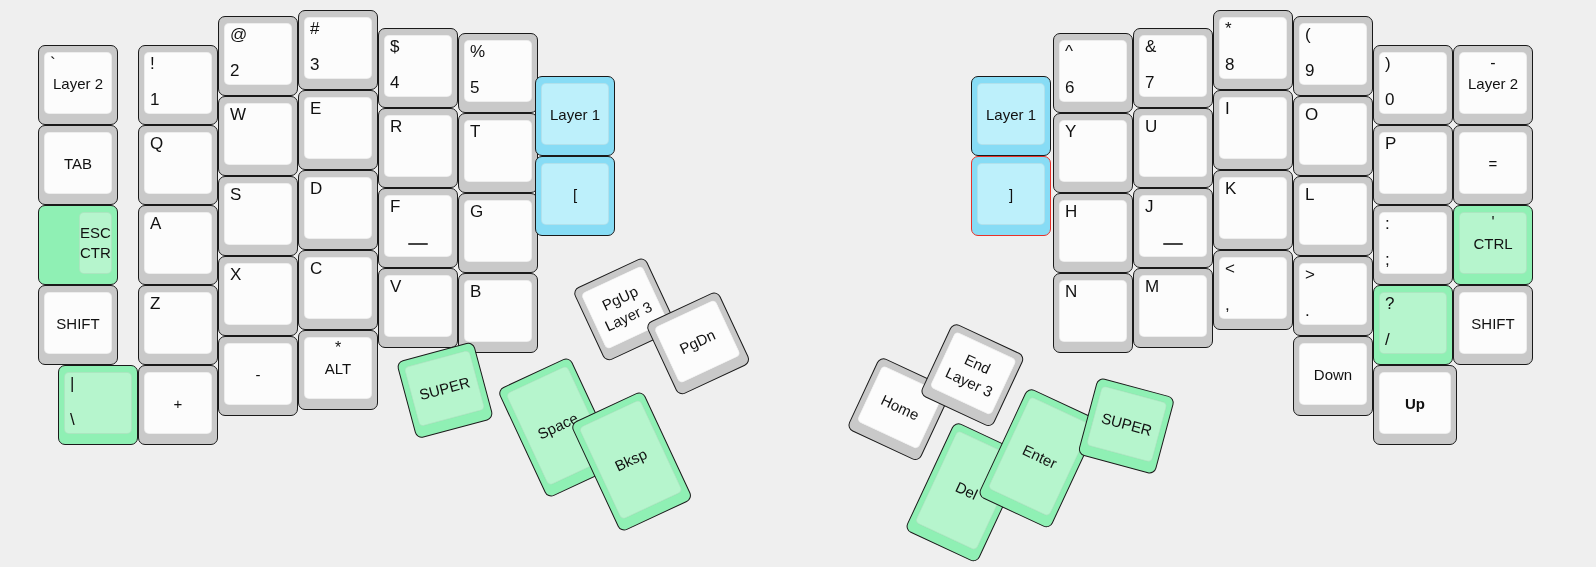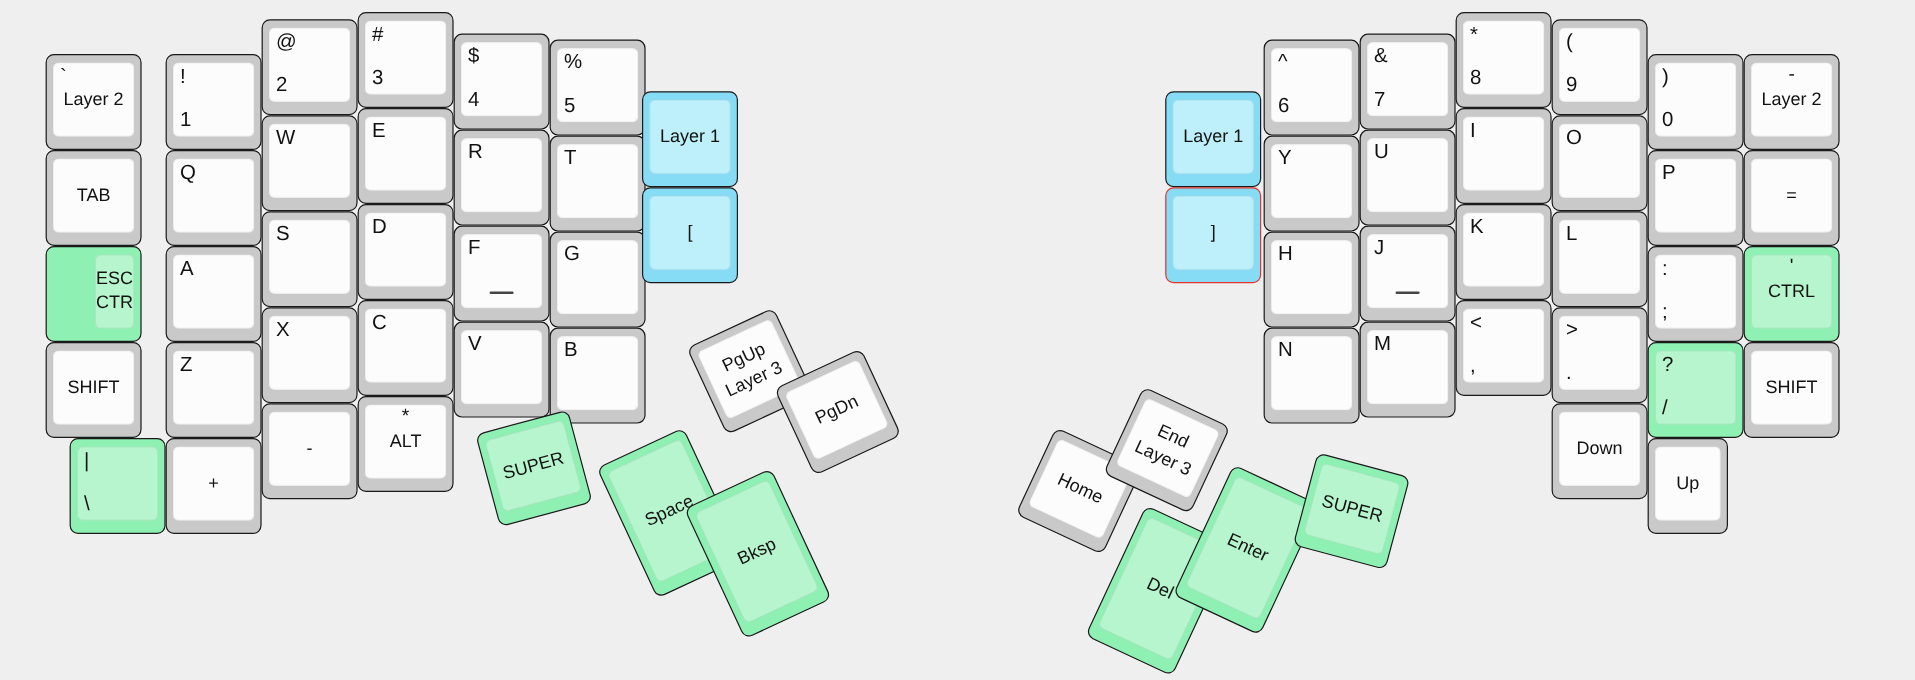--- a/index.html
+++ b/index.html
@@ -379,21 +379,21 @@
         <div class="tl">:</div>
         <div class="bl">;</div>
       </div>
     </div>
     <div class="key green" style="left: 1373px; top: 285px; width: 80px; height: 80px;">
       <div class="cap">
         <div class="tl">?</div>
         <div class="bl">/</div>
       </div>
     </div>
-    <div class="key" style="left: 1373px; top: 365px; width: 67px; height: 80px;">
+    <div class="key" style="left: 1373px; top: 365px; width: 84px; height: 80px; font-weight: bold;">
       <div class="cap">
         <div class="ctr">Up</div>
       </div>
     </div>
     <div class="key" style="left: 1453px; top: 45px; width: 80px; height: 80px;">
       <div class="cap">
         <div class="tc">-</div>
         <div class="ctr">Layer 2</div>
       </div>
     </div>

